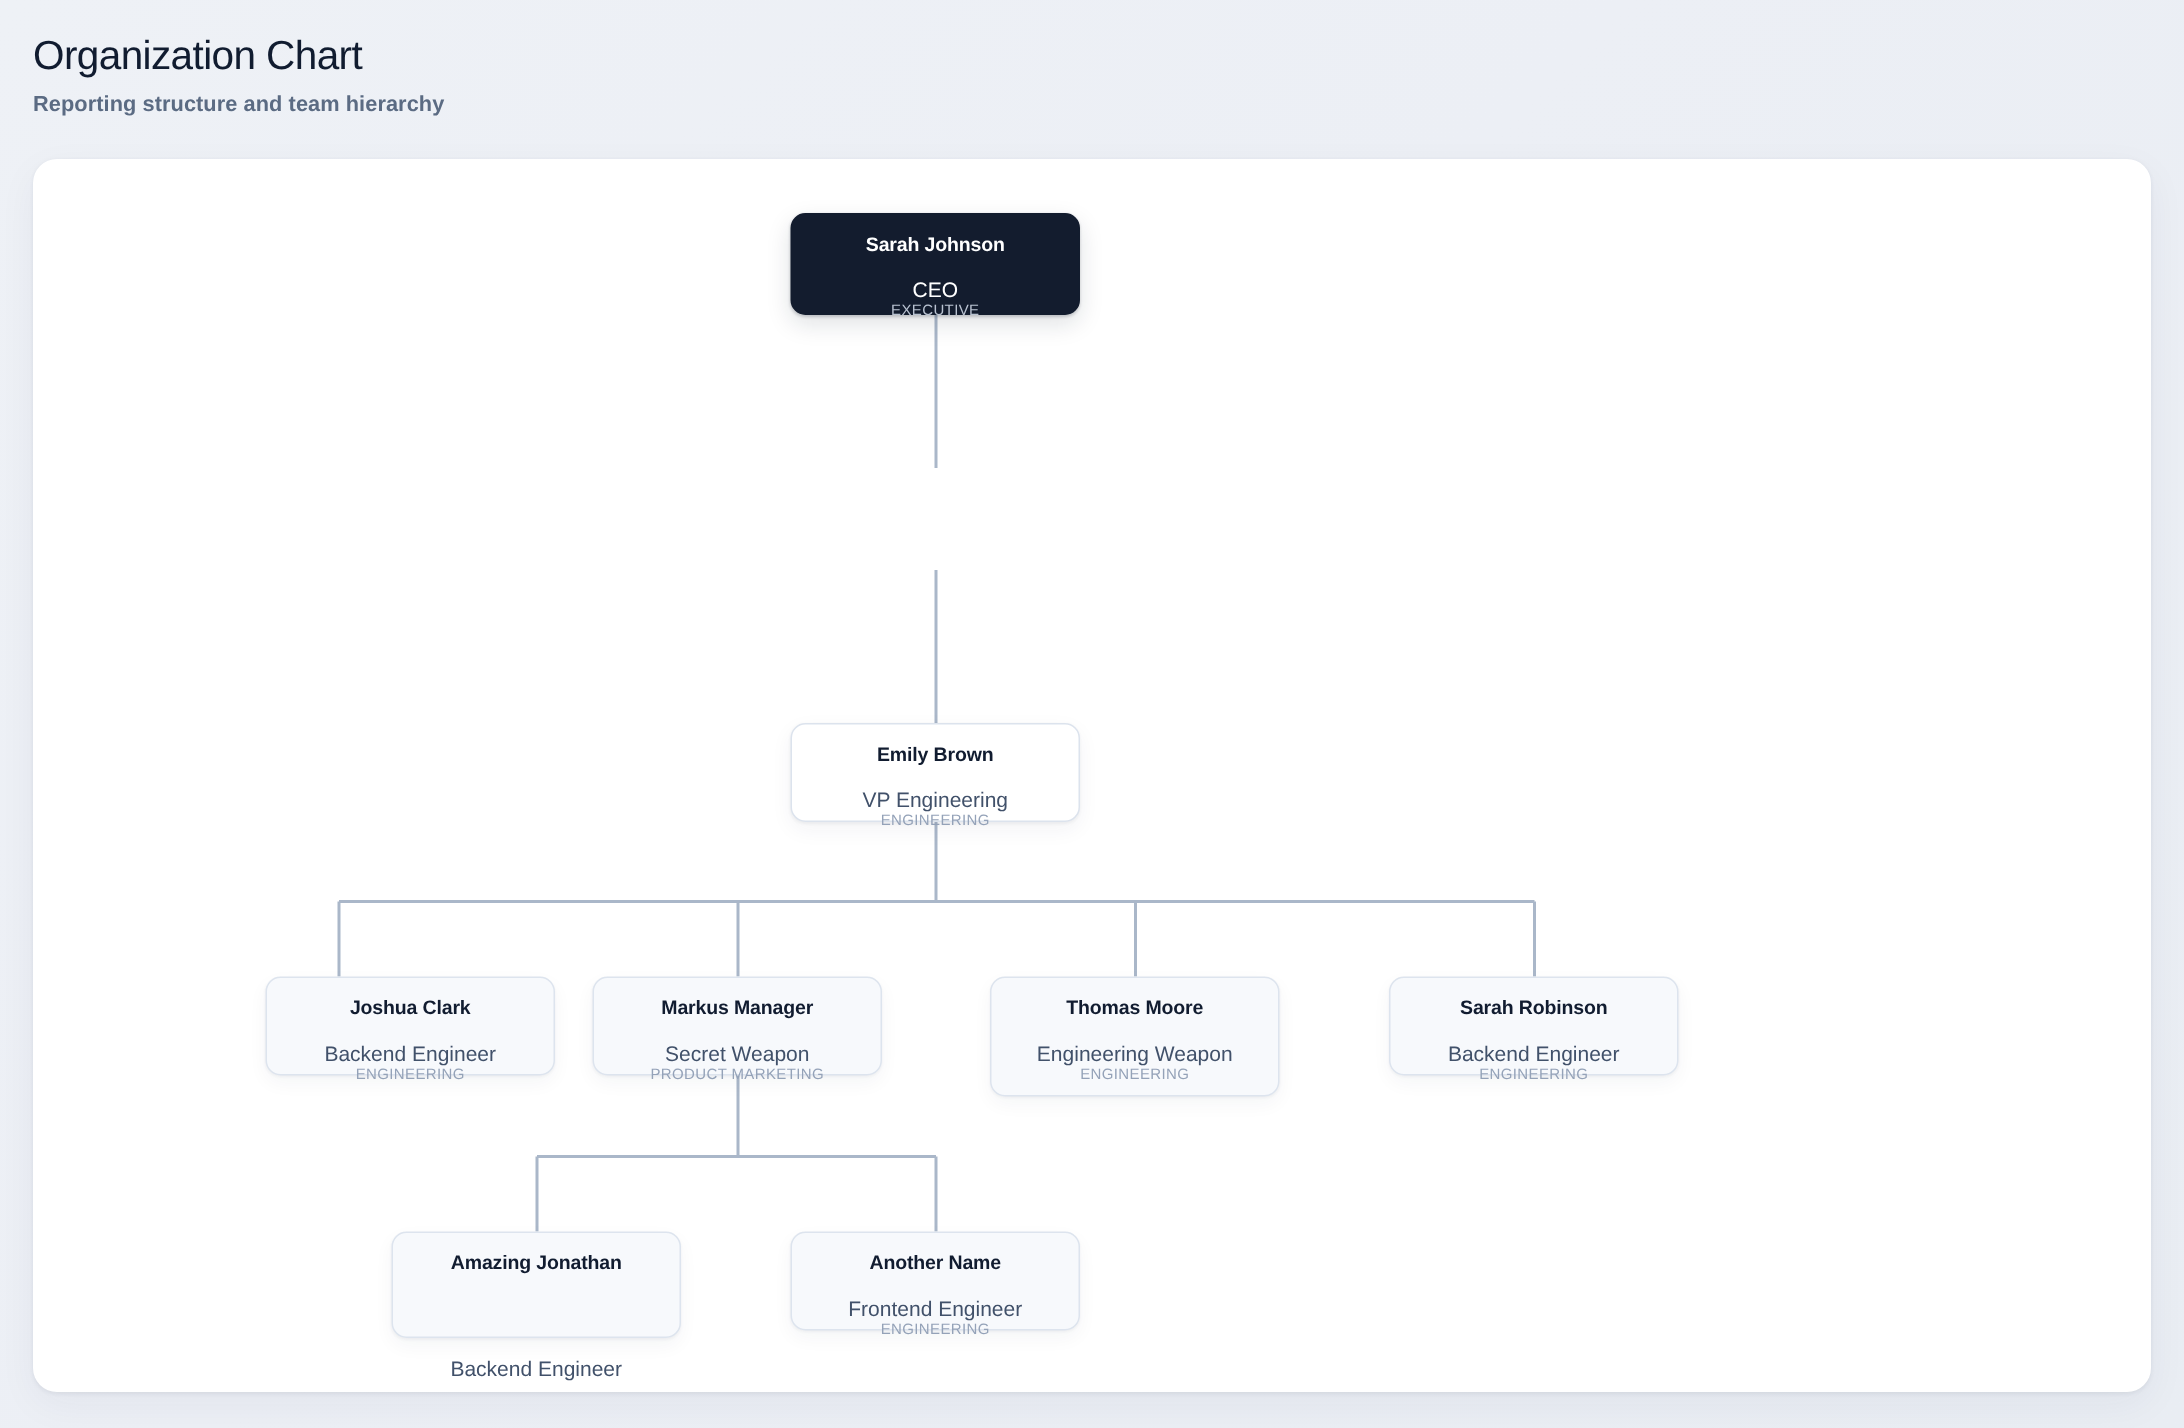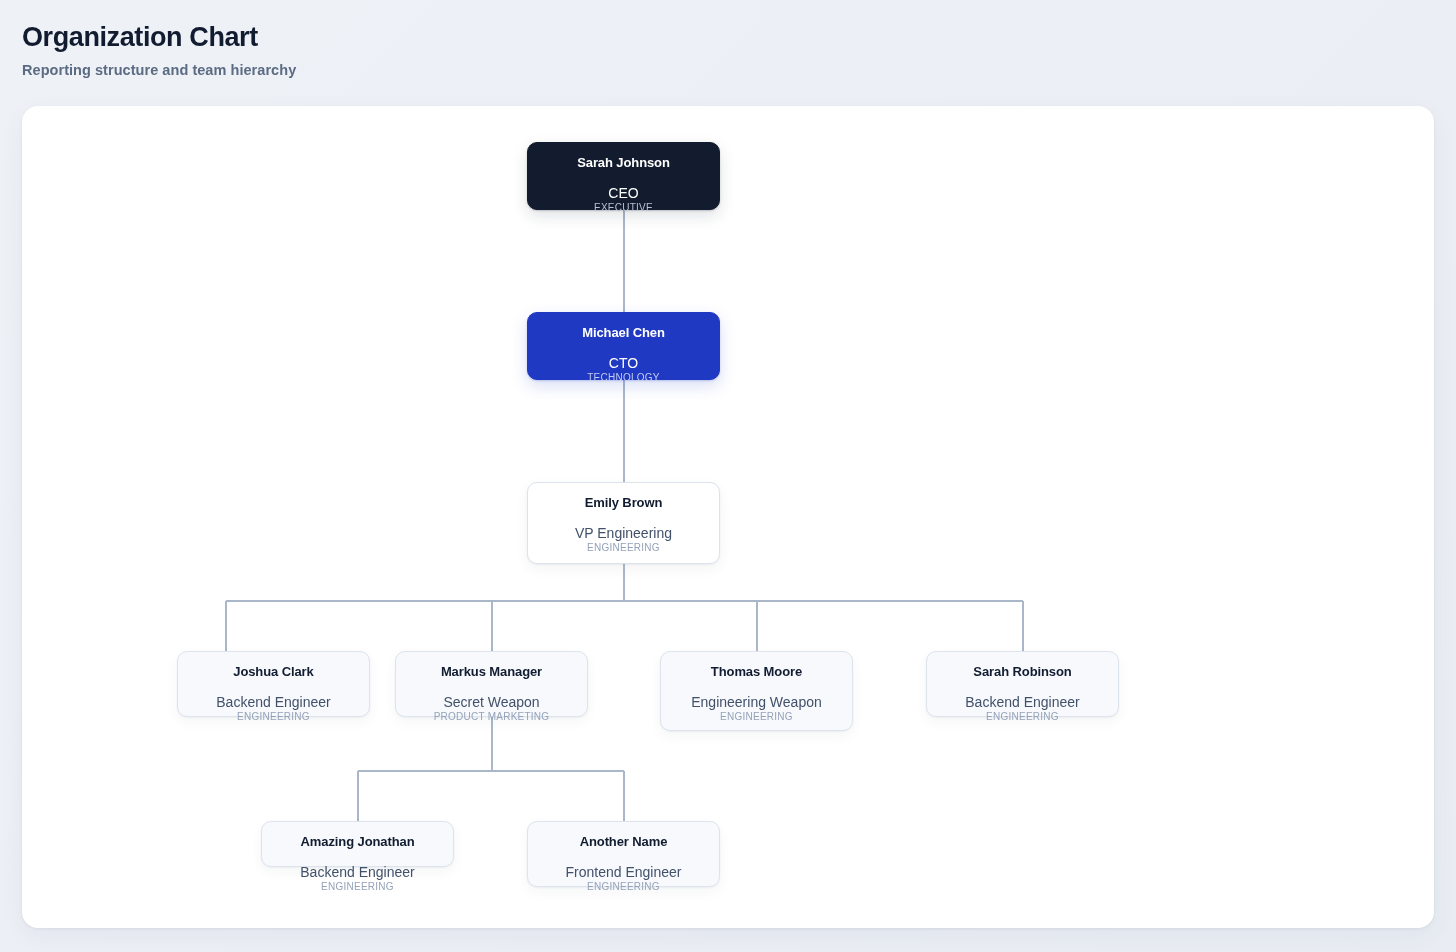--- a/index.html
+++ b/index.html
@@ -19,21 +19,21 @@
   .page-header {
     position: absolute;
     left: 22px;
     top: 20px;
     width: 900px;
   }
   .page-title {
     margin: 0;
     font-size: 27px;
     line-height: 34px;
-    font-weight: bold;
+    font-weight: normal;
     color: #111c30;
     letter-spacing: -0.4px;
   }
   .page-subtitle {
     margin: 7px 0 0 0;
     font-size: 14.5px;
     line-height: 19px;
     font-weight: bold;
     color: #5b6b83;
     letter-spacing: 0.05px;
@@ -166,26 +166,21 @@
       <div class="conn conn-v" style="left: 999.5px; top: 495px; height: 50px;"></div>
       <div class="conn conn-v" style="left: 468.5px; top: 611px; height: 54px;"></div>
       <div class="conn conn-h" style="left: 335.5px; top: 664px; width: 266px;"></div>
       <div class="conn conn-v" style="left: 334.5px; top: 665px; height: 50px;"></div>
       <div class="conn conn-v" style="left: 600.5px; top: 665px; height: 50px;"></div>
       <div class="node node--root" style="left: 505px; top: 36px; width: 193px; height: 68px;">
         <div class="node-name">Sarah Johnson</div>
         <div class="node-title">CEO</div>
         <div class="node-dept">EXECUTIVE</div>
       </div>
-      <div class="node node--accent" style="left: 505px; top: 206px; width: 193px; height: 68px;">
-        <div class="node-name">Michael Chen</div>
-        <div class="node-title">CTO</div>
-        <div class="node-dept">TECHNOLOGY</div>
-      </div>
-      <div class="node node--white" style="left: 505px; top: 376px; width: 193px; height: 82px;">
+      <div class="node node--white" style="left: 505px; top: 376px; width: 193px; height: 66px;">
         <div class="node-name">Emily Brown</div>
         <div class="node-title">VP Engineering</div>
         <div class="node-dept">ENGINEERING</div>
       </div>
       <div class="node node--leaf" style="left: 107px; top: 545px; width: 193px; height: 66px; margin-left: 48px;">
         <div class="node-name">Joshua Clark</div>
         <div class="node-title">Backend Engineer</div>
         <div class="node-dept">ENGINEERING</div>
       </div>
       <div class="node node--leaf" style="left: 373px; top: 545px; width: 193px; height: 66px;">
@@ -196,21 +191,21 @@
       <div class="node node--leaf" style="left: 638px; top: 545px; width: 193px; height: 80px;">
         <div class="node-name">Thomas Moore</div>
         <div class="node-title">Engineering Weapon</div>
         <div class="node-dept">ENGINEERING</div>
       </div>
       <div class="node node--leaf" style="left: 904px; top: 545px; width: 193px; height: 66px;">
         <div class="node-name">Sarah Robinson</div>
         <div class="node-title">Backend Engineer</div>
         <div class="node-dept">ENGINEERING</div>
       </div>
-      <div class="node node--leaf" style="left: 239px; top: 715px; width: 193px; height: 46px;">
+      <div class="node node--leaf" style="left: 239px; top: 715px; width: 193px; height: 71px; gap: 40px;">
         <div class="node-name">Amazing Jonathan</div>
         <div class="node-title">Backend Engineer</div>
         <div class="node-dept">ENGINEERING</div>
       </div>
       <div class="node node--leaf" style="left: 505px; top: 715px; width: 193px; height: 66px;">
         <div class="node-name">Another Name</div>
         <div class="node-title">Frontend Engineer</div>
         <div class="node-dept">ENGINEERING</div>
       </div>
     </div>

